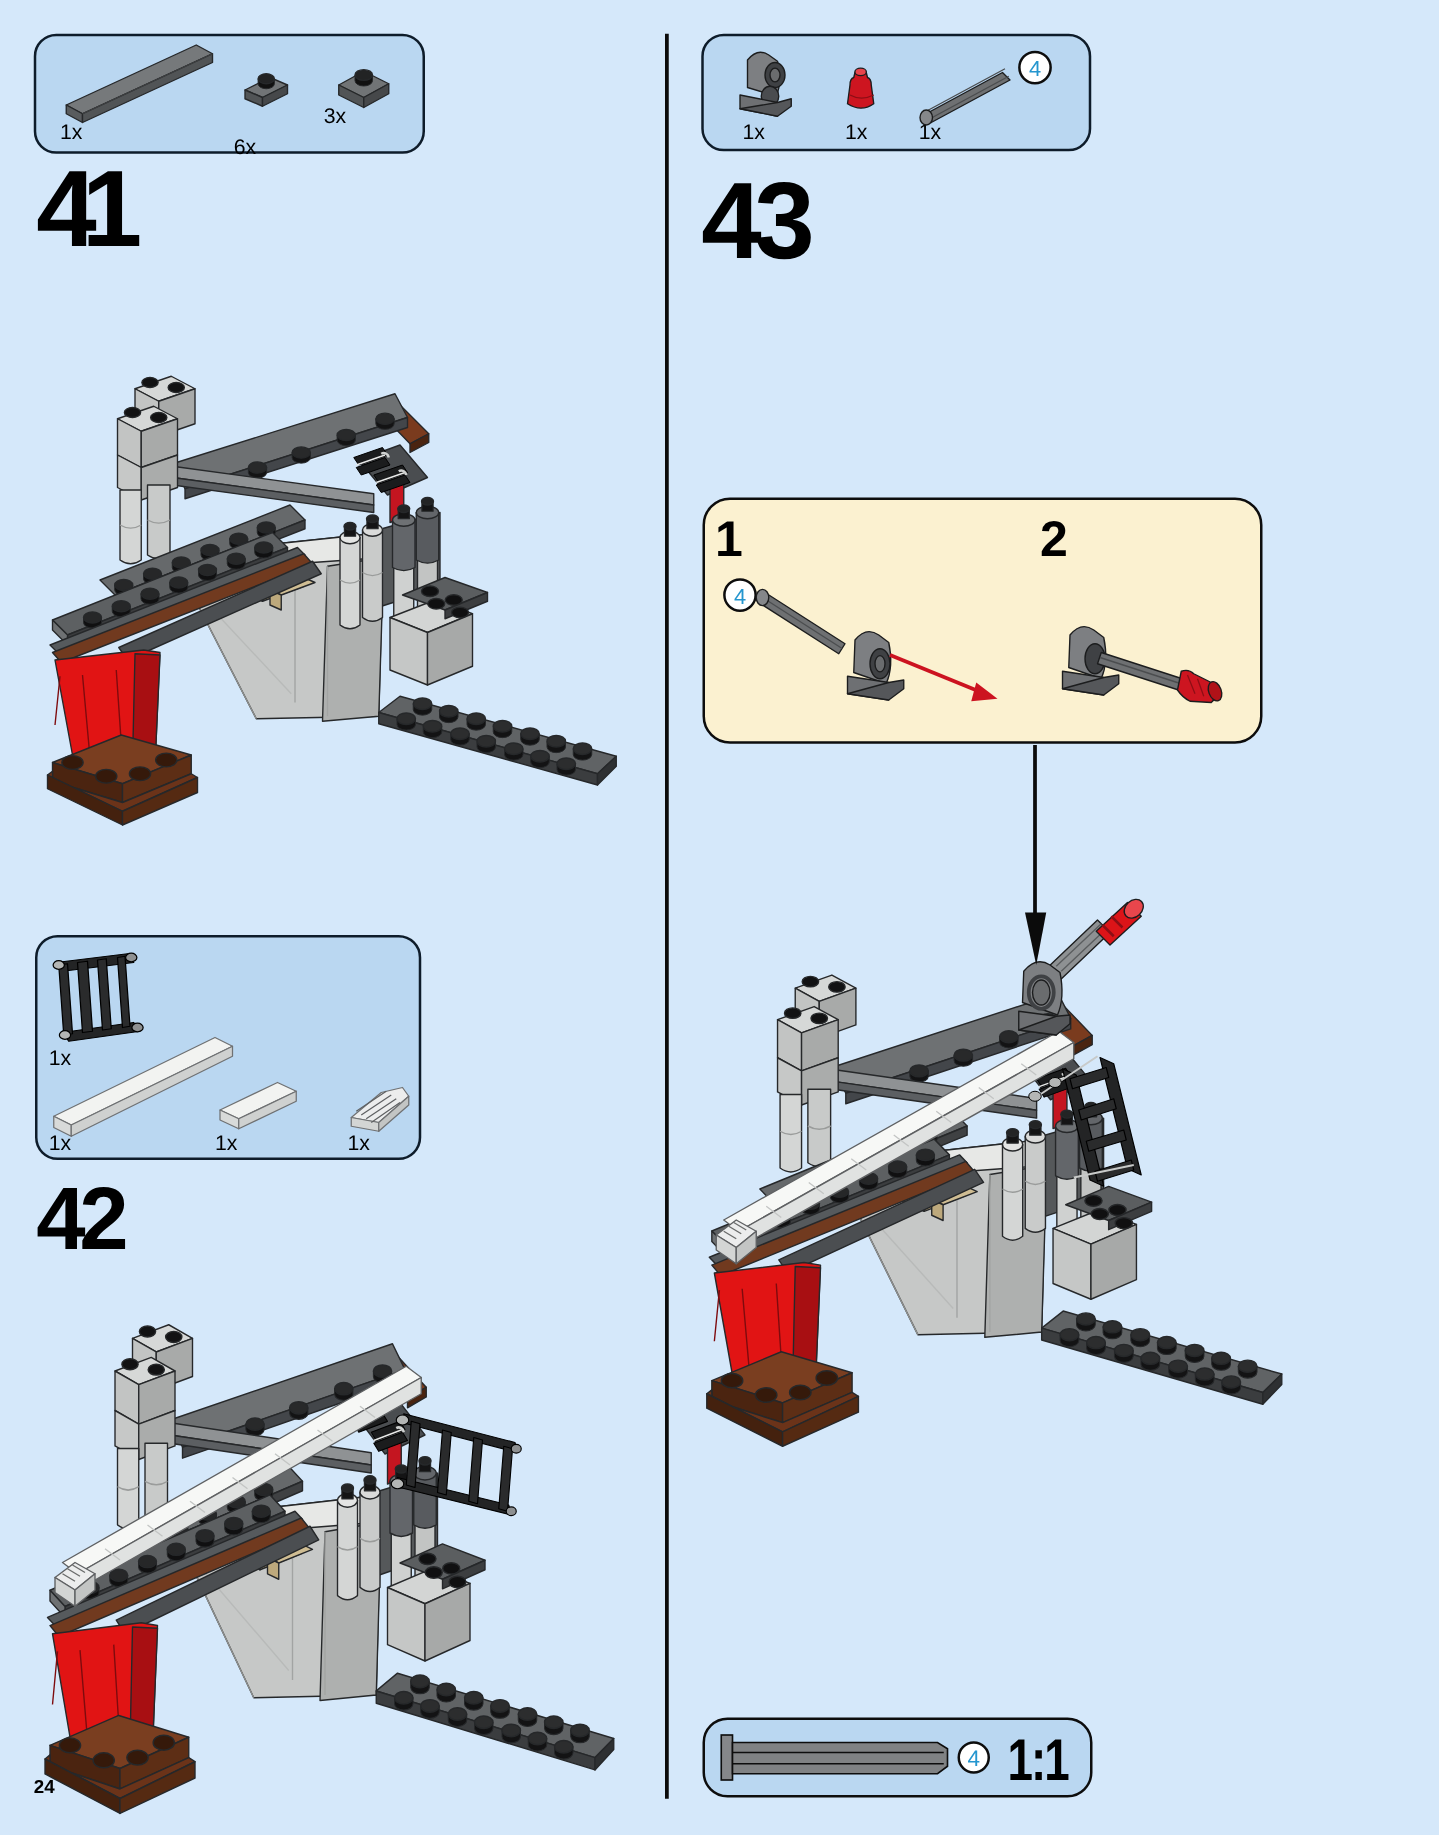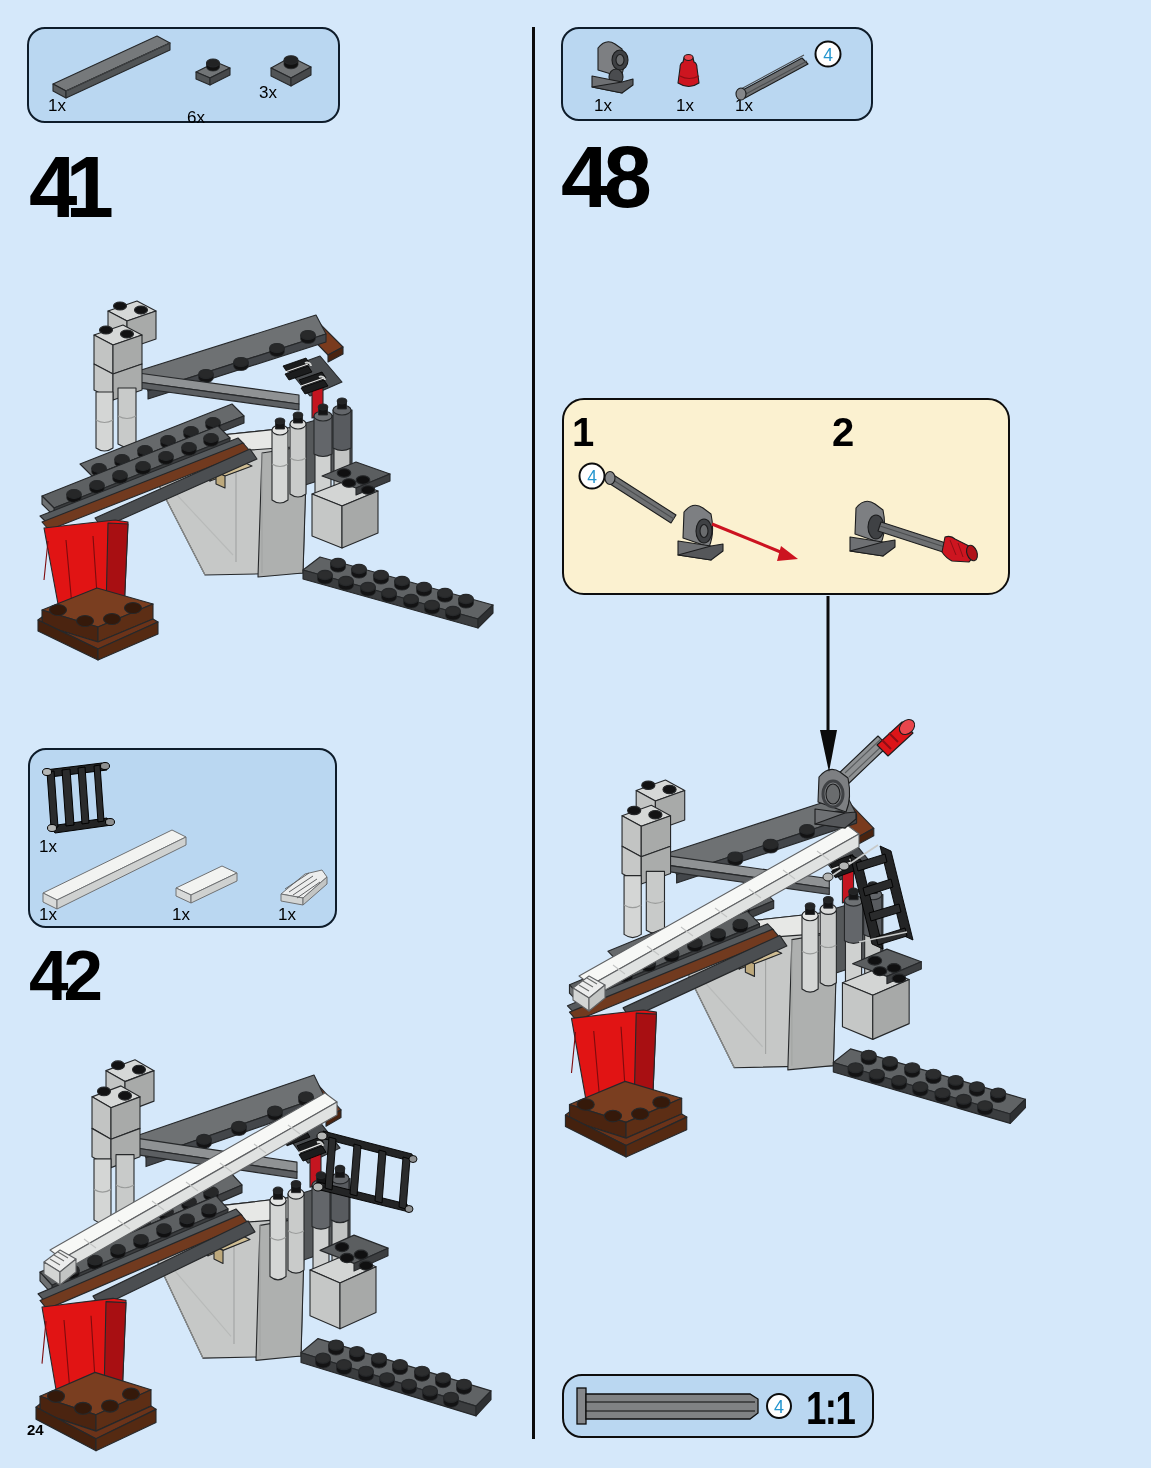--- a/index.html
+++ b/index.html
@@ -11,23 +11,23 @@
 </style>
 </head>
 <body>
 <div class="pb" style="left:27px;top:27px;width:313px;height:96px"></div>
 <div class="pb" style="left:28px;top:748px;width:309px;height:180px"></div>
 <div class="pb" style="left:561px;top:27px;width:312px;height:94px"></div>
 <div class="pb" style="left:562px;top:398px;width:448px;height:197px;background:#fbf1d0;border-radius:22px;border-color:#0d0d0d"></div>
 <div class="pb" style="left:562px;top:1374px;width:312px;height:64px;border-radius:20px;border-color:#0d0d0d"></div>
 <div style="position:absolute;left:532px;top:27px;width:3px;height:1412px;background:#0b0b0b"></div>
 
-<div class="num" style="left:29px;top:143px;font-size:87px;letter-spacing:-12px">41</div>
+<div class="num" style="left:29px;top:124px;font-size:87px;letter-spacing:-12px">41</div>
 <div class="num" style="left:29px;top:940px;font-size:71px;letter-spacing:-5px">42</div>
-<div class="num" style="left:561px;top:133px;font-size:87px;letter-spacing:-6px">48</div>
+<div class="num" style="left:561px;top:133px;font-size:87px;letter-spacing:-6px">43</div>
 <div class="num" style="left:27px;top:1422px;font-size:15px">24</div>
 <div class="num" style="left:572px;top:412px;font-size:40px">1</div>
 <div class="num" style="left:832px;top:412px;font-size:40px">2</div>
 <div class="num" style="left:806px;top:1384px;font-size:47px;letter-spacing:-2px;transform:scaleX(0.78);transform-origin:left top">1:1</div>
 
 <div class="lbl" style="left:48px;top:97px">1x</div>
 <div class="lbl" style="left:187px;top:109px">6x</div>
 <div class="lbl" style="left:259px;top:84px">3x</div>
 
 <div class="lbl" style="left:39px;top:838px">1x</div>

